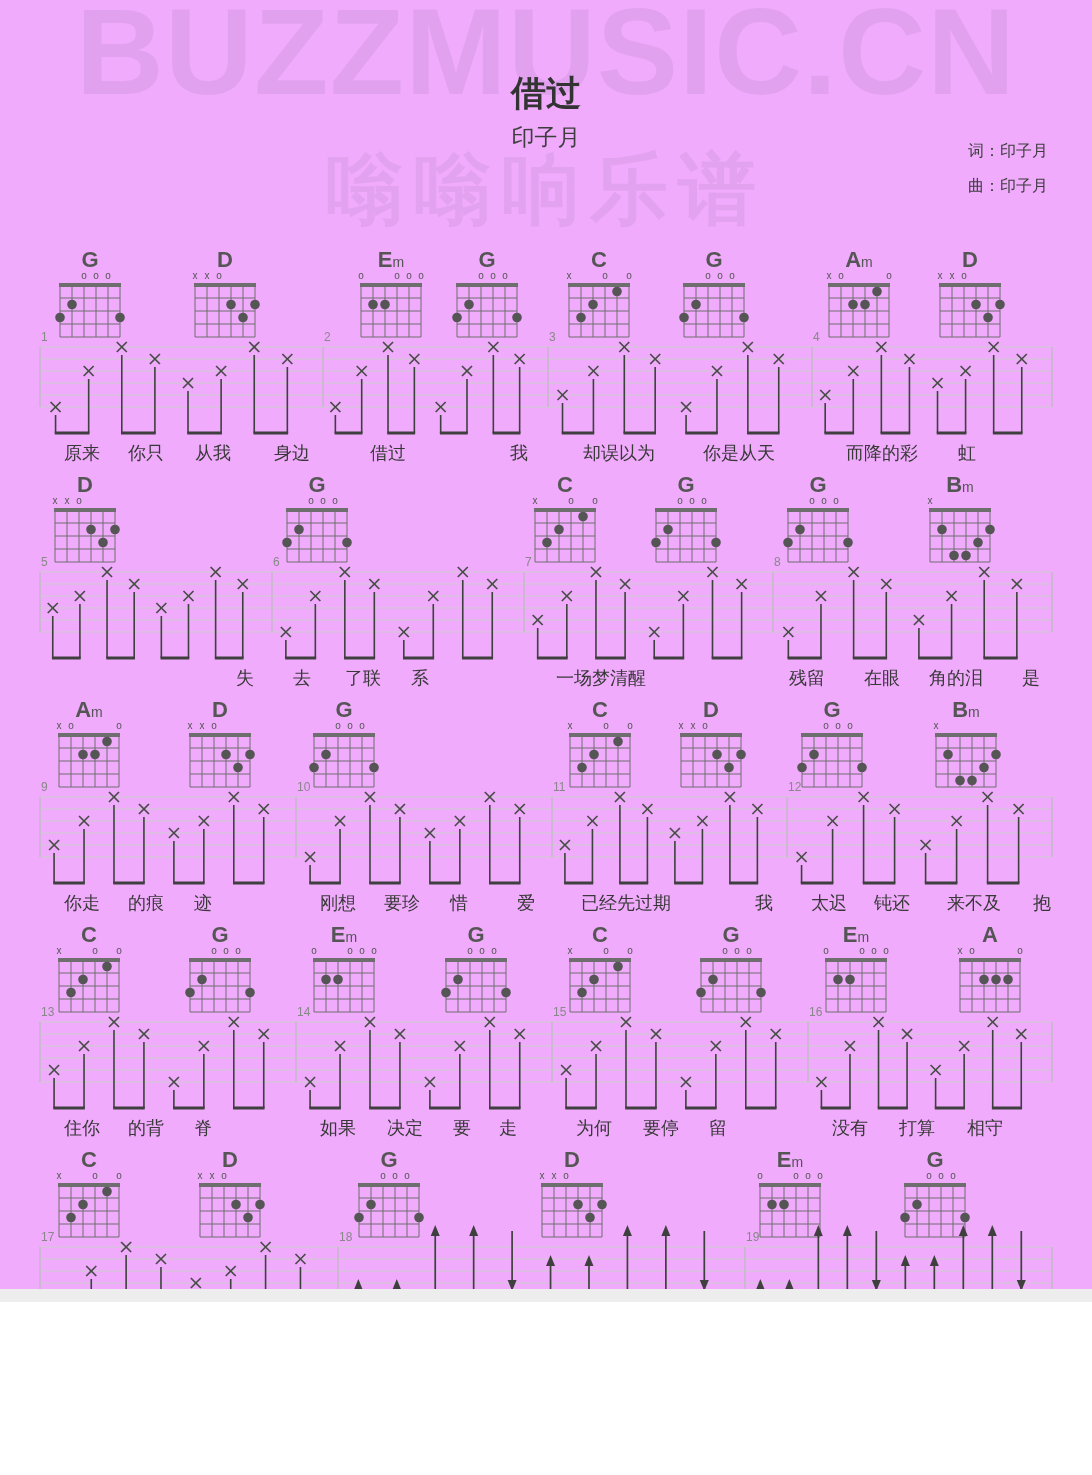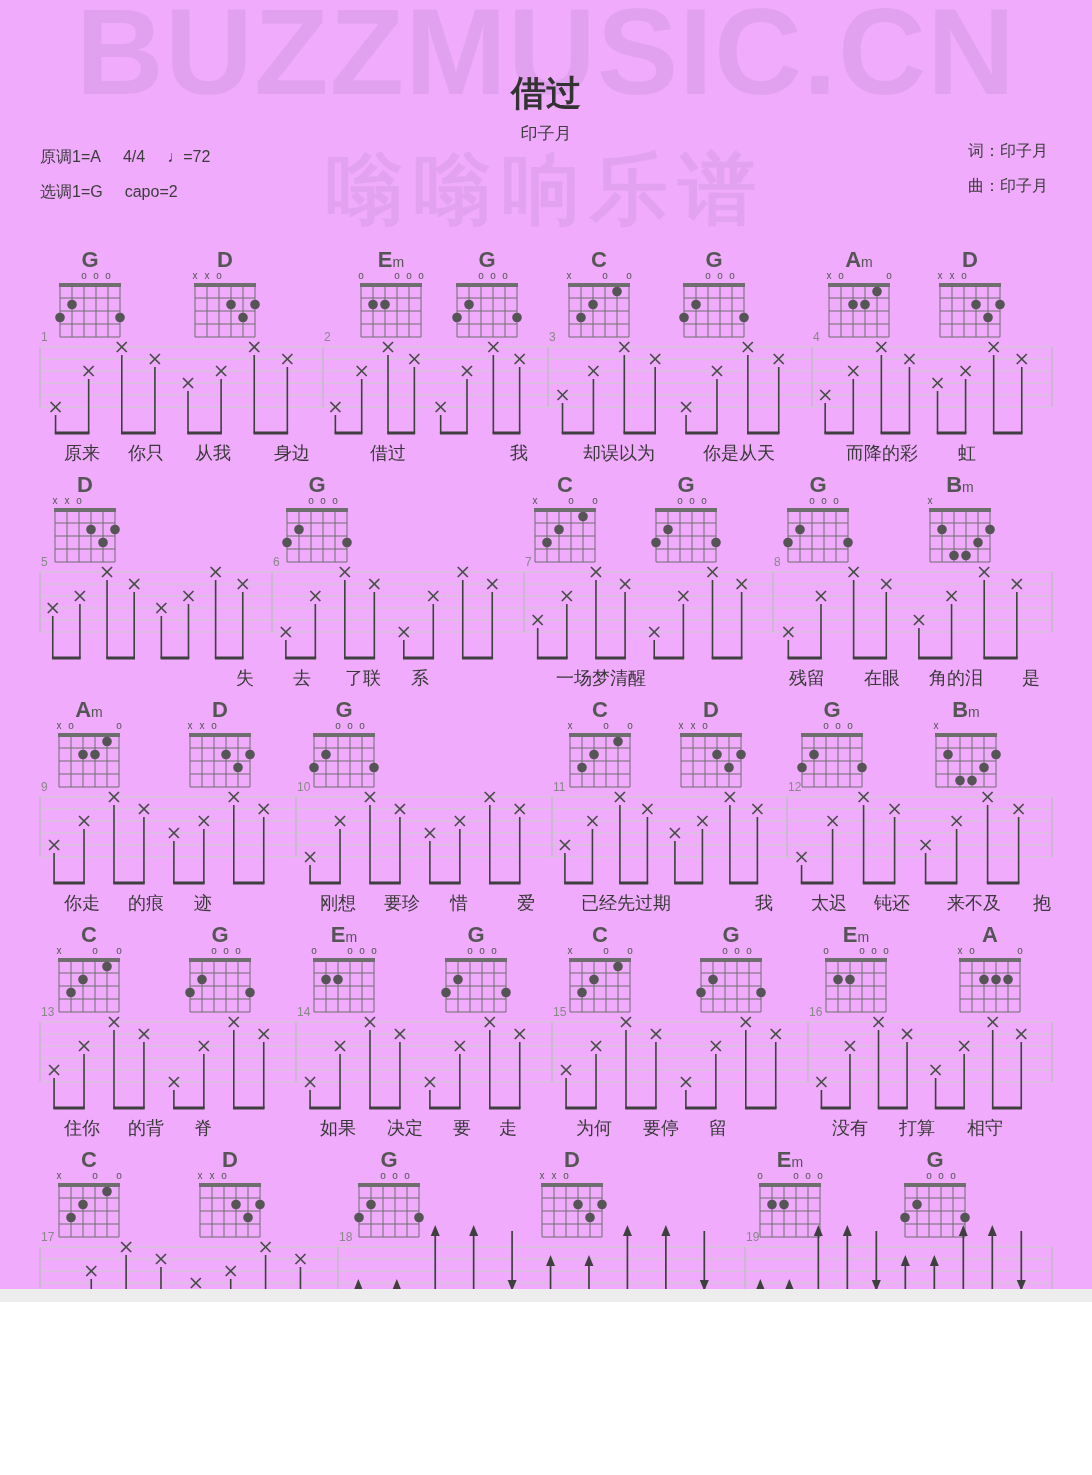--- a/index.html
+++ b/index.html
@@ -6,21 +6,21 @@
   .page{position:relative;width:1092px;height:1302px;background:#f0abfc;overflow:hidden;
         font-family:"Liberation Sans","DejaVu Sans",sans-serif;color:#3a3a3a;}
   .wm{position:absolute;left:0;right:0;text-align:center;font-weight:bold;
       color:rgba(0,0,0,0.055);white-space:nowrap;pointer-events:none;z-index:0;}
   .wm-top{top:-18px;font-size:122px;letter-spacing:1px;}
   .wm-mid{top:138px;font-size:78px;letter-spacing:10px;color:rgba(0,0,0,0.05);}
   .wm-bottom{top:1352px;font-size:122px;letter-spacing:1px;}
   .title{position:absolute;top:70px;left:0;right:0;text-align:center;
          font-size:35px;font-weight:bold;color:#333;z-index:2;}
   .artist{position:absolute;top:122px;left:0;right:0;text-align:center;
-          font-size:17px;color:#3d3d3d;z-index:2;}
+          font-size:23px;color:#3d3d3d;z-index:2;}
   .meta-left{position:absolute;top:147px;left:40px;font-size:16px;color:#3c3c3c;z-index:2;}
   .meta-left .meta-row{margin-bottom:14px;}
   .meta-left .meta-row span{margin-right:22px;}
   .meta-center{position:absolute;top:172px;left:0;right:0;text-align:center;
                font-size:16px;color:#3c3c3c;z-index:2;}
   .meta-right{position:absolute;top:141px;right:44px;text-align:center;
               font-size:16px;color:#3c3c3c;z-index:2;}
   .meta-right div{margin-bottom:14px;}
   a.link{color:#333;text-decoration:underline;cursor:pointer;}
   #score{position:absolute;top:0;left:0;z-index:1;}
@@ -33,28 +33,20 @@
 <body>
 
 <div class="page">
   <div class="wm wm-top">BUZZMUSIC.CN</div>
   <div class="wm wm-mid">嗡嗡响乐谱</div>
   <div class="wm wm-bottom">BUZZMUSIC.CN</div>
 
   <div class="title">借过</div>
   <div class="artist">印子月</div>
 
-  <div class="meta-left">
-    <div class="meta-row">
-      <span>原调1=A</span><span>4/4</span><span>♩=72</span>
-    </div>
-    <div class="meta-row">
-      <span>选调1=G</span><span>capo=2</span>
-    </div>
-  </div>
 
 
   <div class="meta-right">
     <div>词：印子月</div>
     <div>曲：印子月</div>
   </div>
 
   <svg id="score" width="1092" height="1475">
       <g>
         <line x1="40" y1="347" x2="1052" y2="347" stroke="#cccccc" stroke-width="1"></line>

